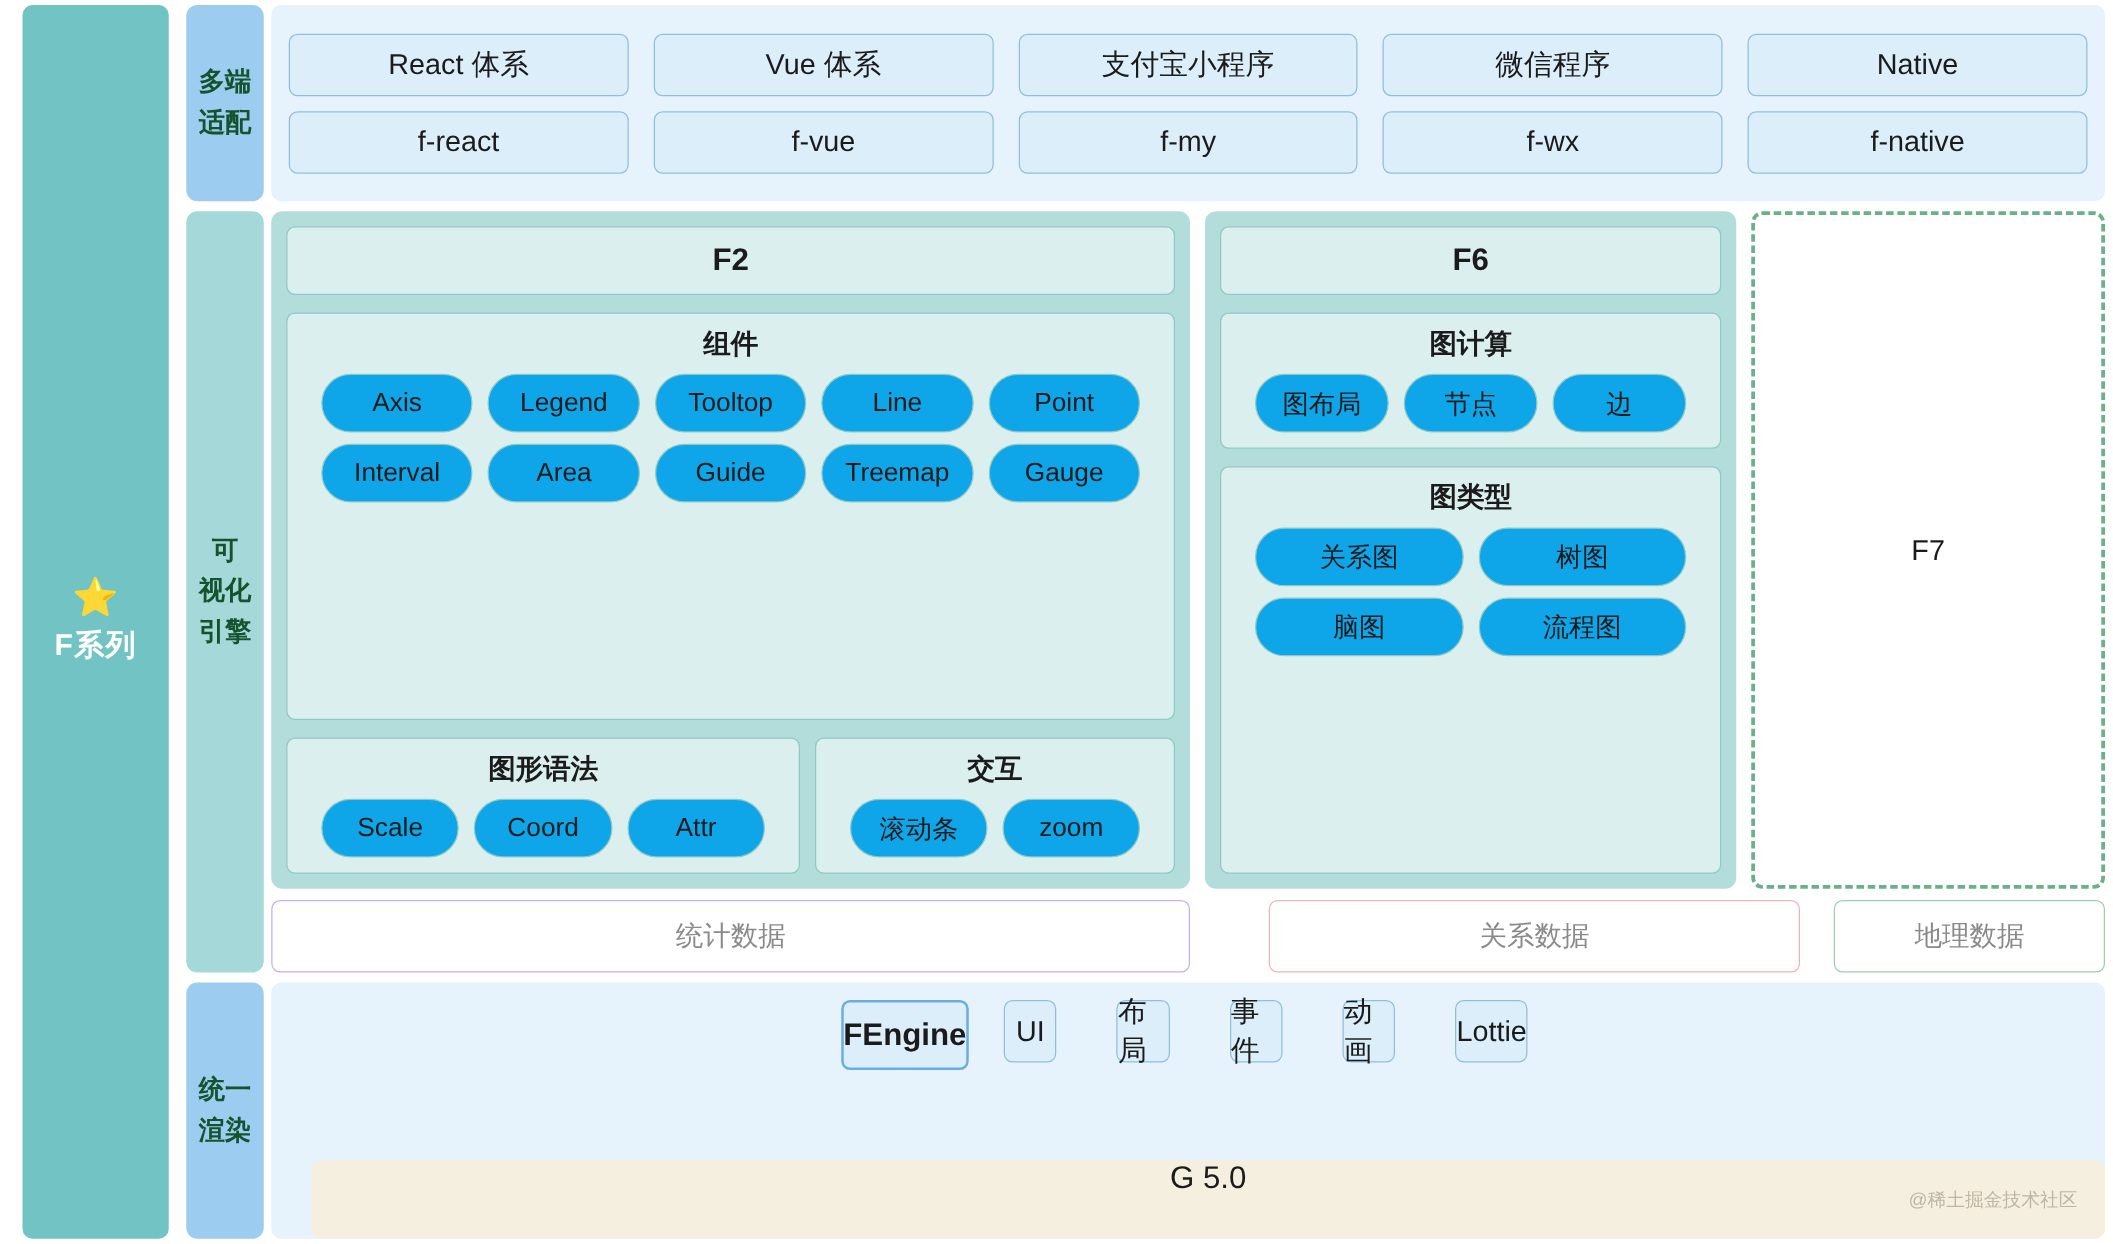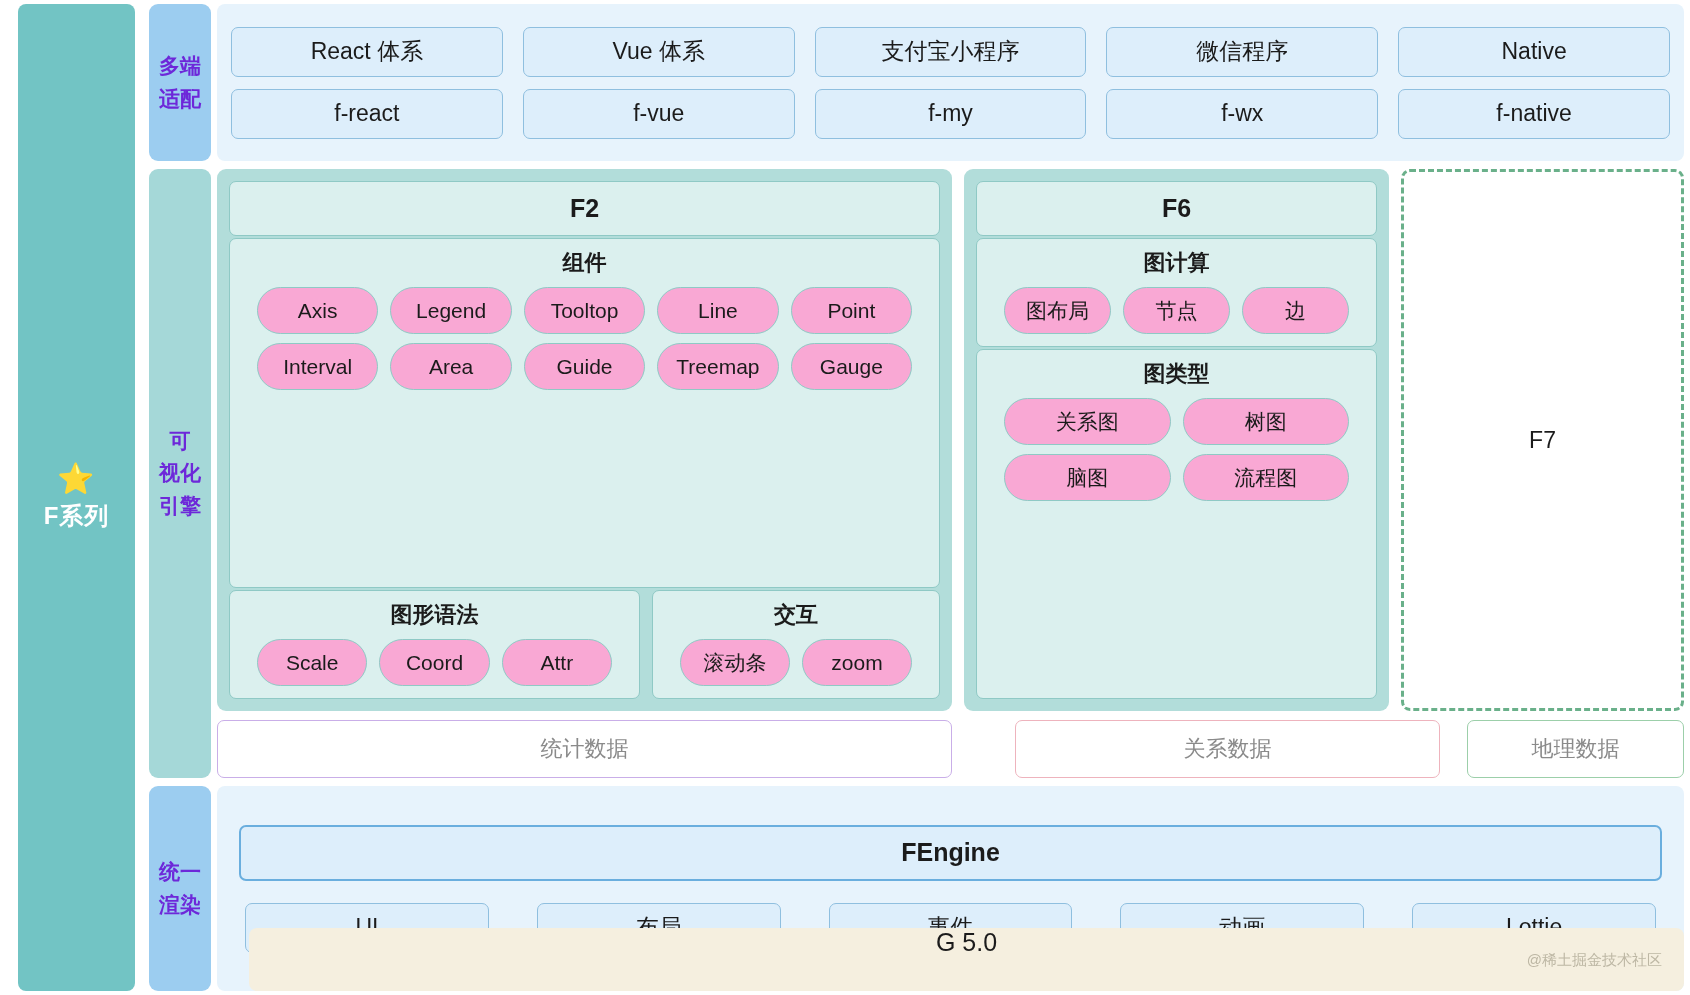--- a/index.html
+++ b/index.html
@@ -47,21 +47,21 @@
     flex-direction: column;
     padding: 4px 6px 4px 6px;
     gap: 8px;
   }
   .stage-pill {
     border-radius: 9px;
     display: flex;
     flex-direction: column;
     align-items: center;
     justify-content: center;
-    color: #6d28d9;
+    color: #14532d;
     font-size: 21px;
     font-weight: bold;
     line-height: 1.55;
     text-align: center;
   }
   .stage-multi { height: 157px; background: #9ccdf0; }
   .stage-viz   { flex: 1 1 auto; background: #a5d8d8; }
   .stage-render{ height: 205px; background: #9ccdf0; }
 
   
@@ -112,21 +112,21 @@
     gap: 12px;
     min-height: 0;
   }
 
   .engine-card {
     background: #b2ddda;
     border-radius: 9px;
     padding: 12px;
     display: flex;
     flex-direction: column;
-    gap: 2px;
+    gap: 14px;
     min-height: 0;
   }
   .engine-f2 { flex: 0 0 735px; }
   .engine-f6 { flex: 0 0 425px; }
 
   .engine-title {
     background: #dbf0ee;
     border: 1.5px solid #8fc9c5;
     border-radius: 7px;
     height: 55px;
@@ -150,21 +150,21 @@
   .subcard-title {
     text-align: center;
     font-size: 22px;
     font-weight: bold;
     color: #1b1b1b;
   }
   .pill-row { display: flex; gap: 12px; }
   .pill {
     flex: 1 1 0;
     height: 47px;
-    background: #f9a8d4;
+    background: #0ea5e9;
     border: 1.5px solid #8fc9c5;
     border-radius: 26px;
     display: flex;
     align-items: center;
     justify-content: center;
     font-size: 21px;
     color: #1b1b1b;
     white-space: nowrap;
   }
   .f2-lower { display: flex; gap: 12px; align-items: center; }
@@ -200,21 +200,20 @@
   .data-geo  { flex: 1 1 auto;  border: 1.5px solid #9ccfaa; }
 
   
   .band-render {
     background: #e7f3fc;
     border-radius: 8px;
     height: 205px;
     flex: 0 0 205px;
     padding: 14px 22px;
     display: flex;
-    flex-direction: column;
     justify-content: center;
     gap: 22px;
   }
   .fengine-bar {
     background: #ddeefb;
     border: 2px solid #6aaede;
     border-radius: 7px;
     height: 56px;
     display: flex;
     align-items: center;

